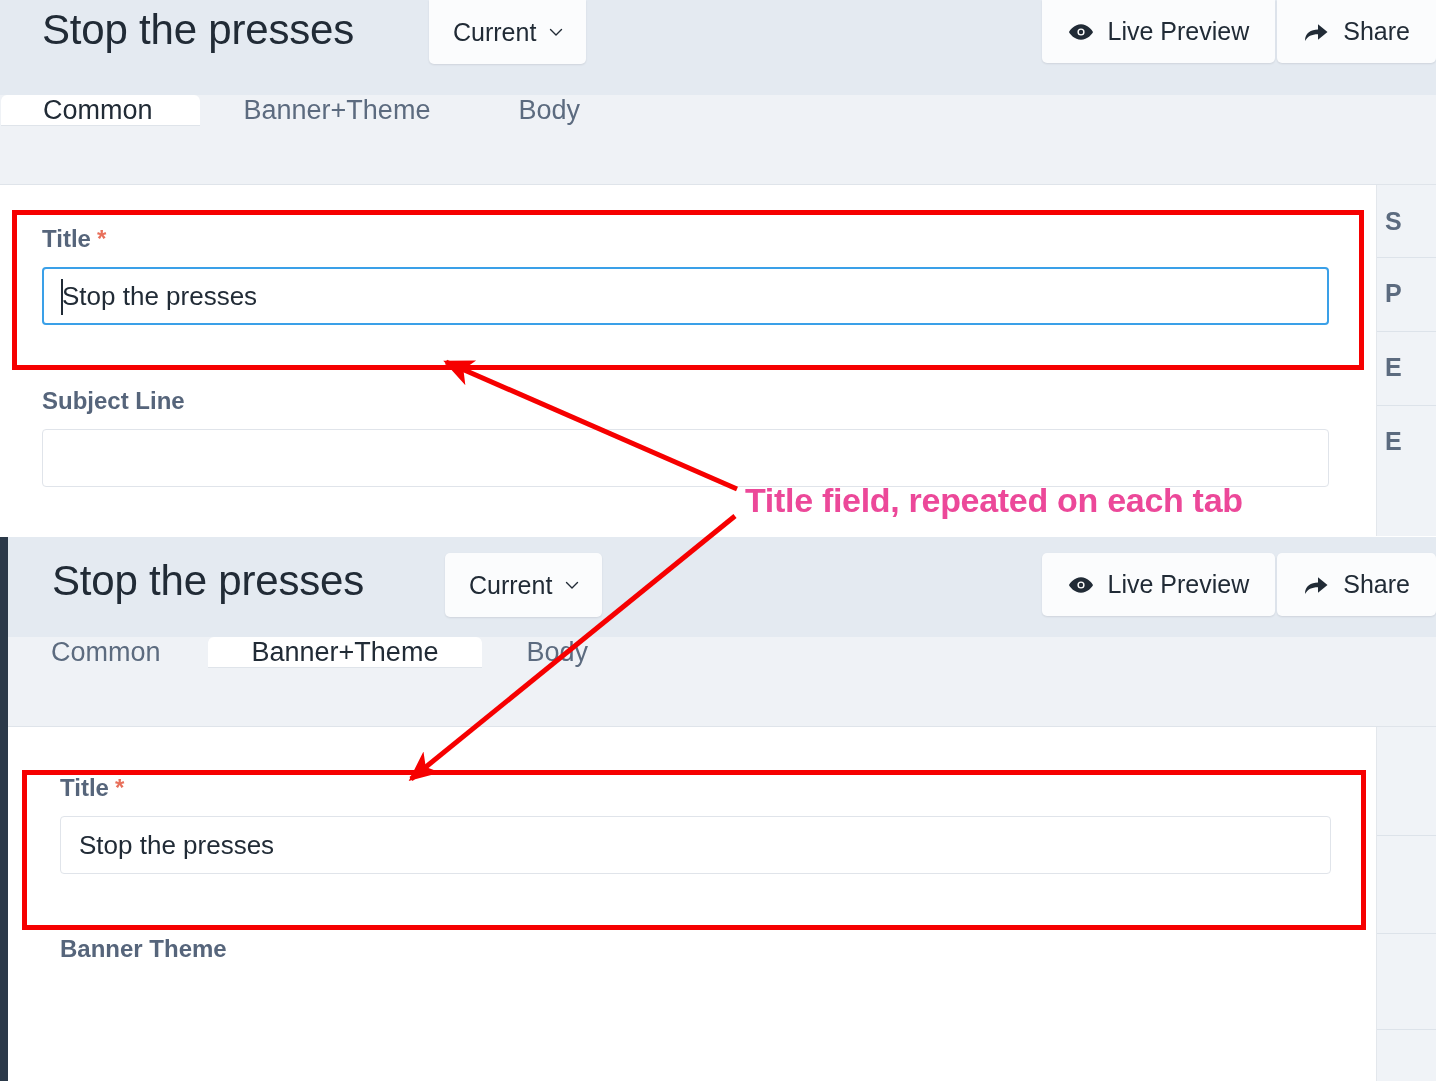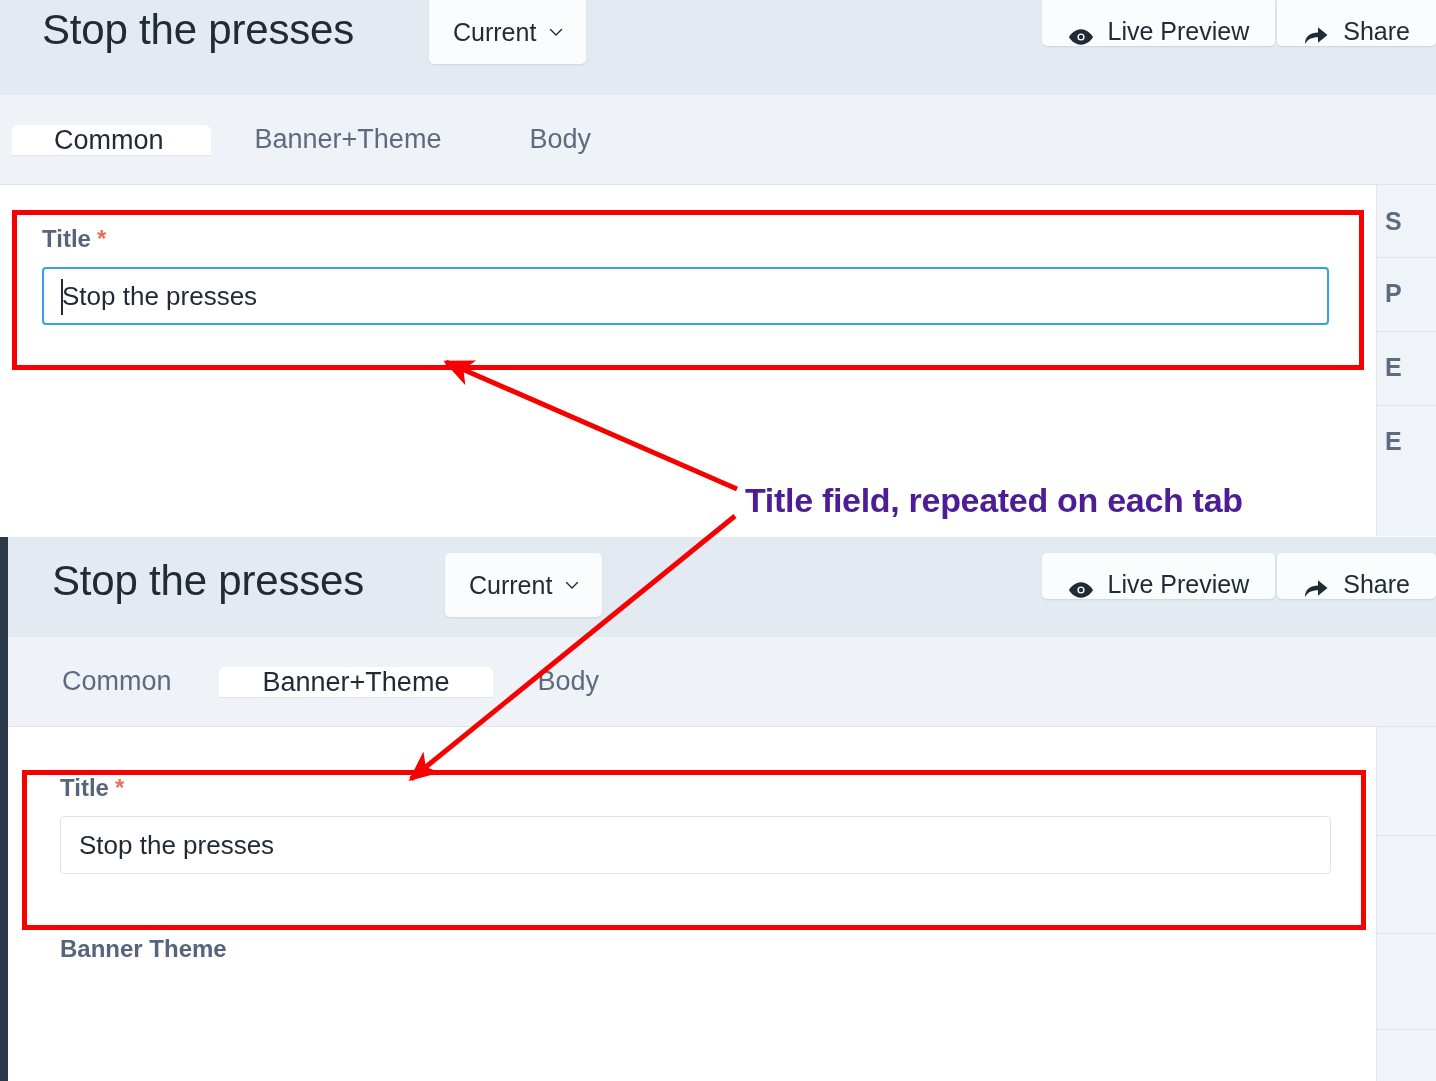--- a/index.html
+++ b/index.html
@@ -75,43 +75,43 @@
   .chev svg { display:block; }
 
   .header-actions {
     position: absolute;
     right: 0; top: 0;
     display: flex; align-items: flex-start;
     gap: 2px;
   }
   .panel.p2 .header-actions { top: 16px; right: 0; }
   .hdr-btn {
-    height: 46px;
+    height: 63px;
     padding: 0 26px;
     background: #fbfcfd;
     border: none;
     border-radius: 0 0 5px 5px;
     box-shadow: 0 1px 2px rgba(16,24,40,.10);
-    display: flex; align-items: flex-end; gap: 14px;
+    display: flex; align-items: center; gap: 14px;
     font-size: 25px; color: #212b36;
     font-family: "Liberation Sans", sans-serif;
     cursor: pointer; white-space: nowrap;
   }
   .panel.p2 .hdr-btn { border-radius: 5px; }
   .hdr-btn .ico { display:flex; align-items:center; }
   .hdr-btn .ico svg { display:block; }
 
   
   .tabbar {
     position: relative;
     height: 90px;
     background: #eff2f6;
     border-bottom: 1px solid #dfe4ea;
-    display: flex; align-items: center;
-    padding-left: 12px;
+    display: flex; align-items: flex-start;
+    padding-left: 1px;
     box-sizing: border-box;
   }
   .tab {
     display: flex; align-items: center;
     padding: 0 44px;
     font-size: 27px;
     color: #5c6b7f;
     background: transparent;
     border: none;
     font-family: "Liberation Sans", sans-serif;
@@ -199,21 +199,21 @@
     pointer-events: none;
     z-index: 50;
   }
   .anno-box {
     position: absolute;
     border: 5px solid #f60000;
     box-sizing: border-box;
   }
   .anno-text {
     position: absolute;
-    color: #4c1d95;
+    color: #ec4899;
     font-size: 34px;
     font-weight: bold;
     white-space: nowrap;
     font-family: "Liberation Sans", sans-serif;
     letter-spacing: -0.3px;
   }
 </style>
 </head>
 <body>
 
@@ -273,20 +273,24 @@
         <div class="field" style="top:40px">
           <div class="field-label">
             <span>Title</span><span class="req">*</span>
           </div>
           <div style="position:relative">
             <input class="field-input focused" type="text" value="Stop the presses" style="">
             <div class="caret" style="left:19px; top:12px; height:36px;"></div>
           </div>
         </div>
 
+        <div class="field" style="top:202px">
+          <div class="field-label">Subject Line</div>
+          <input class="field-input" type="text" value="" style="">
+        </div>
 
       </div>
 
       <div class="side-rail">
         <div class="rail-row" style="top:22px">S</div>
         <div class="rail-sep" style="top:72px"></div>
         <div class="rail-row" style="top:94px">P</div>
         <div class="rail-sep" style="top:146px"></div>
         <div class="rail-row" style="top:168px">E</div>
         <div class="rail-sep" style="top:220px"></div>

